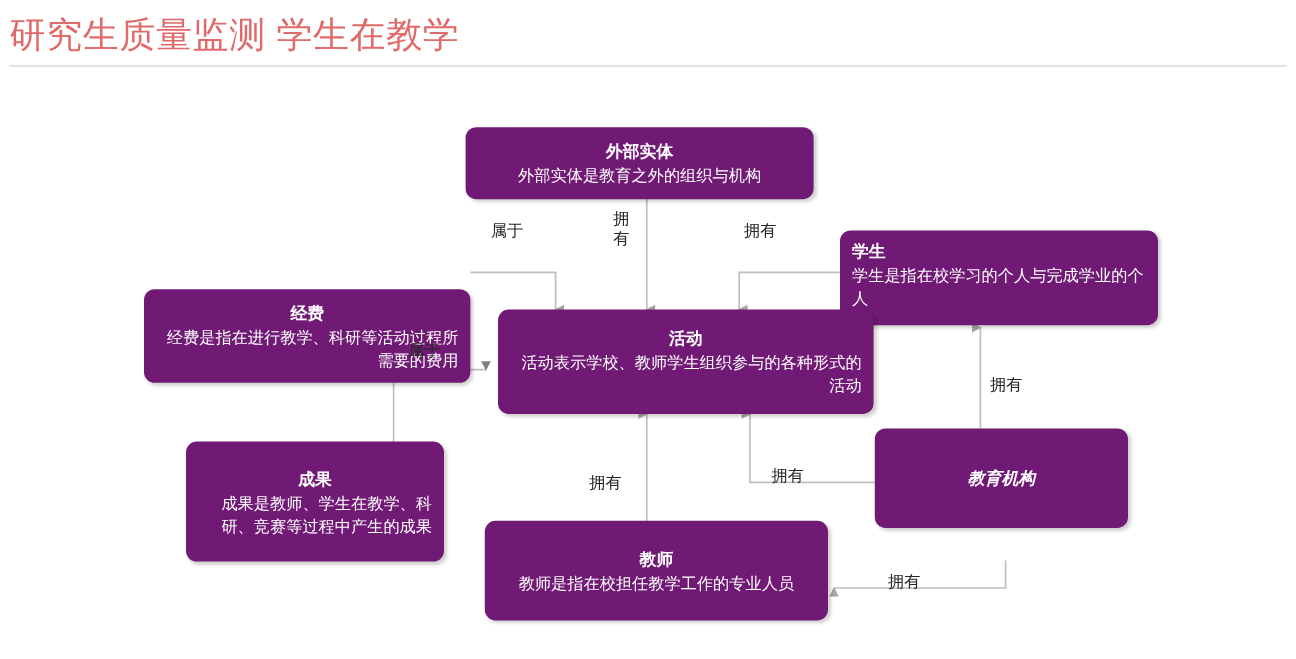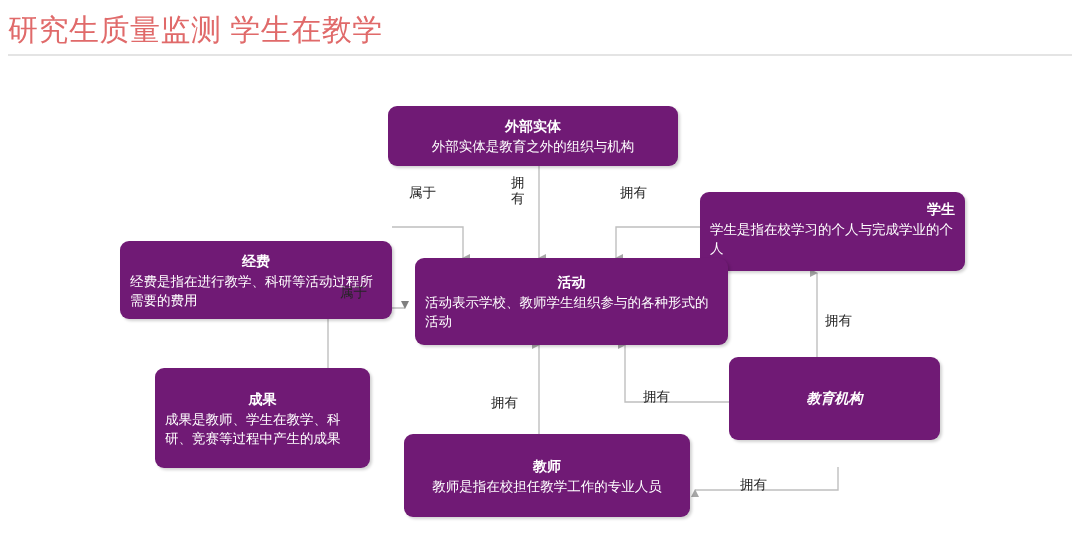--- a/index.html
+++ b/index.html
@@ -51,24 +51,24 @@
   .node .n-title{
     font-size:14px;
     font-weight:bold;
     line-height:19px;
     text-align:center;
     margin-bottom:1px;
   }
   .node .n-desc{
     font-size:13.5px;
     line-height:19px;
-    text-align:left;
+    text-align:right;
   }
   .node.align-left{ align-items:flex-start; }
-  .node.align-left .n-title{ width:100%; text-align:right; }
+  .node.align-left .n-title{ width:100%; text-align:left; }
   .node.align-left .n-desc{ text-align:left; }
 
   .edge-label{
     position:absolute;
     font-size:13.5px;
     line-height:17px;
     color:#262626;
     white-space:pre;
     background:transparent;
   }

